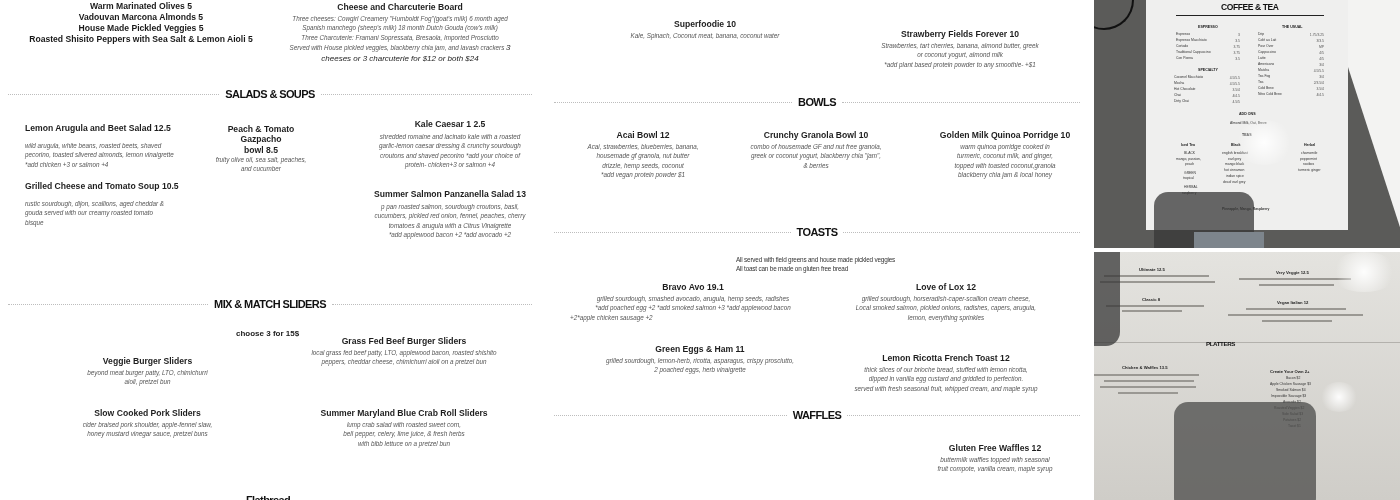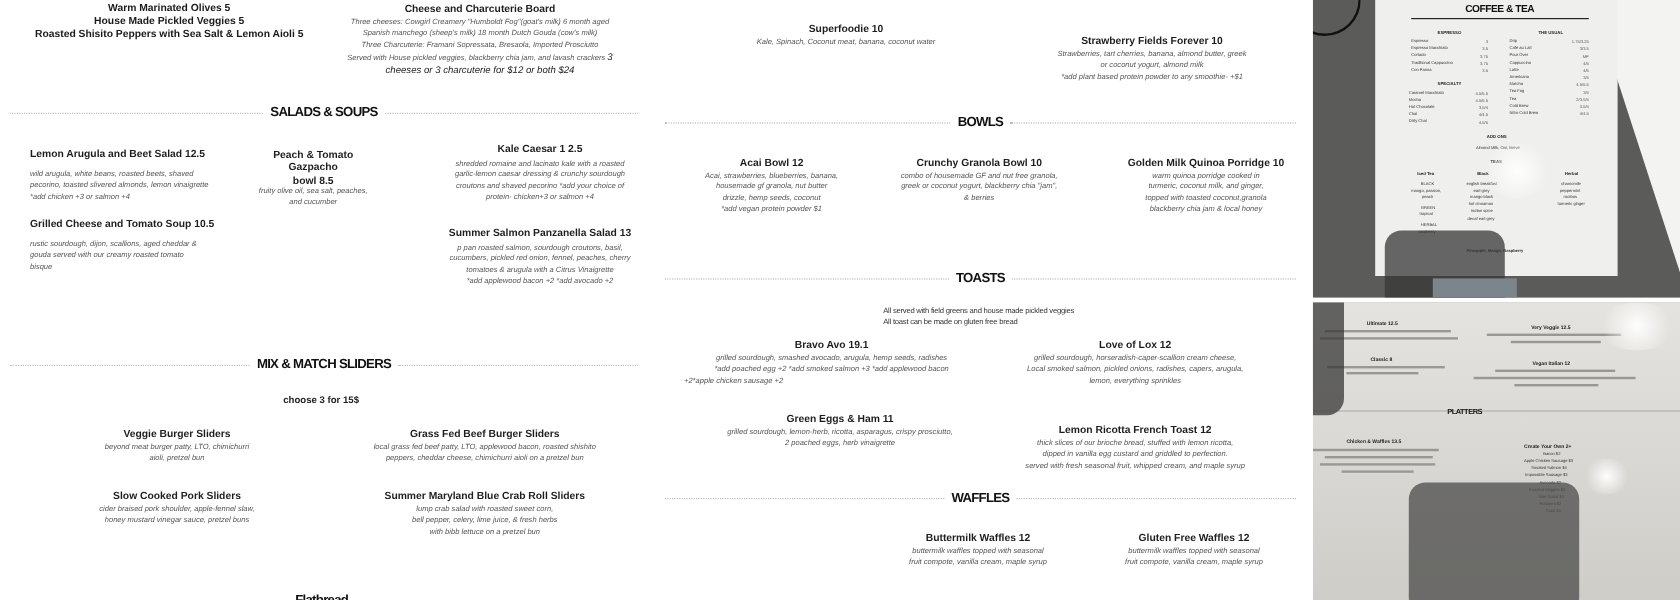--- a/index.html
+++ b/index.html
@@ -38,20 +38,21 @@
   .ph-head { position: absolute; font-size: 3.6px; font-weight: bold; color: #222; white-space: nowrap; }
   .ph-price { position: absolute; font-size: 3.4px; color: #555; white-space: nowrap; text-align: right; }
 </style>
 </head>
 <body>
 
 <div id="panel-left" class="panel">
 
   <div class="abs" style="left:0; top:1px; width:282px;">
     <div class="starter">Warm Marinated Olives 5</div>
+    <div class="starter">Vadouvan Marcona Almonds 5</div>
     <div class="starter">House Made Pickled Veggies 5</div>
     <div class="starter">Roasted Shisito Peppers with Sea Salt &amp; Lemon Aioli 5</div>
   </div>
 
   <div class="abs center" style="left:270px; top:2px; width:260px;">
     <div class="name">Cheese and Charcuterie Board</div>
     <div class="desc" style="margin-top:2px;">
       <div>Three cheeses: Cowgirl Creamery "Humboldt Fog"(goat's milk) 6 month aged</div>
       <div>Spanish manchego (sheep's milk) 18 month Dutch Gouda (cow's milk)</div>
       <div>Three Charcuterie: Framani Sopressata, Bresaola, Imported Prosciutto</div>
@@ -133,21 +134,21 @@
   </div>
 
   <div class="abs center" style="left:60px; top:408px; width:175px;">
     <div class="name">Slow Cooked Pork Sliders</div>
     <div class="desc" style="margin-top:2px;">
       <div>cider braised pork shoulder, apple-fennel slaw,</div>
       <div>honey mustard vinegar sauce, pretzel buns</div>
     </div>
   </div>
 
-  <div class="abs center" style="left:290px; top:356px; width:228px;">
+  <div class="abs center" style="left:290px; top:336px; width:228px;">
     <div class="name">Grass Fed Beef Burger Sliders</div>
     <div class="desc" style="margin-top:2px;">
       <div>local grass fed beef patty, LTO, applewood bacon, roasted shishito</div>
       <div>peppers, cheddar cheese, chimichurri aioli on a pretzel bun</div>
     </div>
   </div>
 
   <div class="abs center" style="left:300px; top:408px; width:208px;">
     <div class="name">Summer Maryland Blue Crab Roll Sliders</div>
     <div class="desc" style="margin-top:2px;">
@@ -263,27 +264,20 @@
     </div>
   </div>
 
   <div class="section-rule" style="left:14px; top:408px; width:526px;">
     <div class="dots"></div>
     <div class="title">WAFFLES</div>
     <div class="dots"></div>
   </div>
 
 
-  <div class="abs center" style="left:200px; top:443px; width:150px;">
-    <div class="name">Buttermilk Waffles 12</div>
-    <div class="desc" style="margin-top:2px;">
-      <div>buttermilk waffles topped with seasonal</div>
-      <div>fruit compote, vanilla cream, maple syrup</div>
-    </div>
-  </div>
 
   <div class="abs center" style="left:380px; top:443px; width:150px;">
     <div class="name">Gluten Free Waffles 12</div>
     <div class="desc" style="margin-top:2px;">
       <div>buttermilk waffles topped with seasonal</div>
       <div>fruit compote, vanilla cream, maple syrup</div>
     </div>
   </div>
 </div>
 

